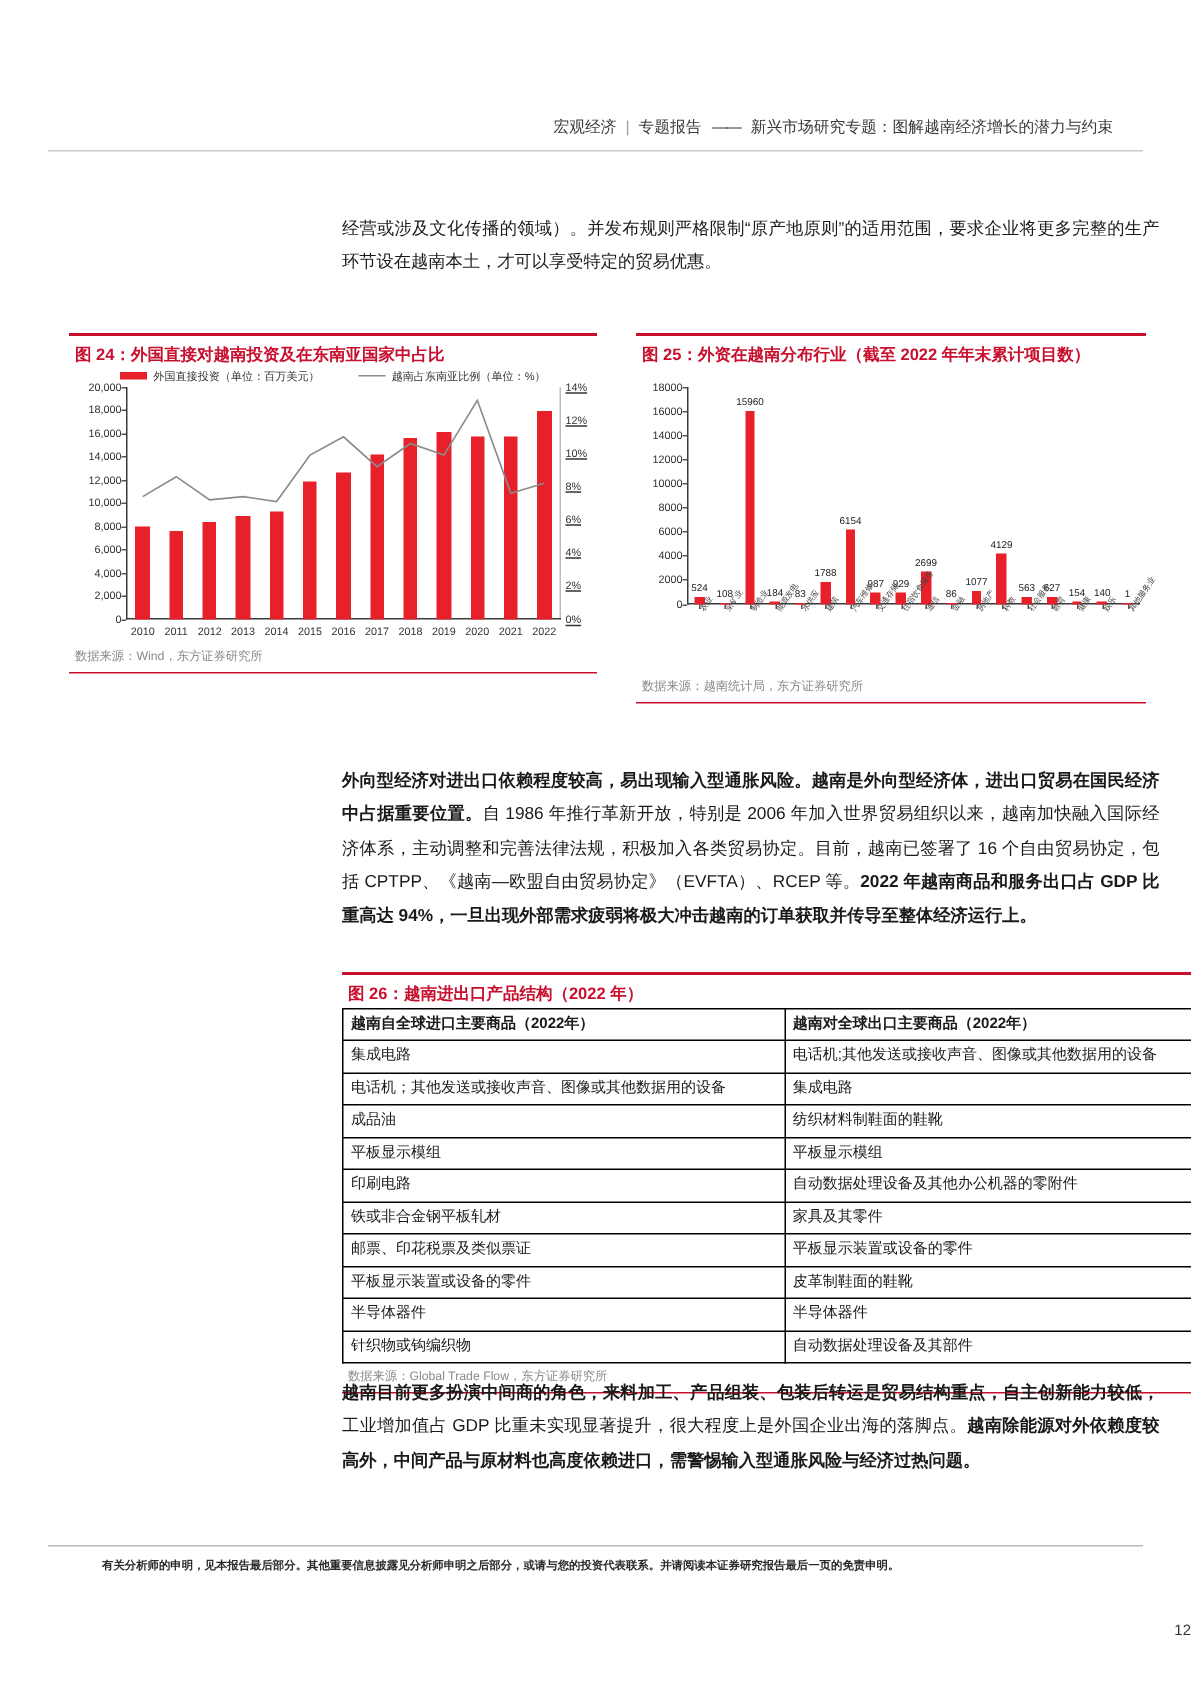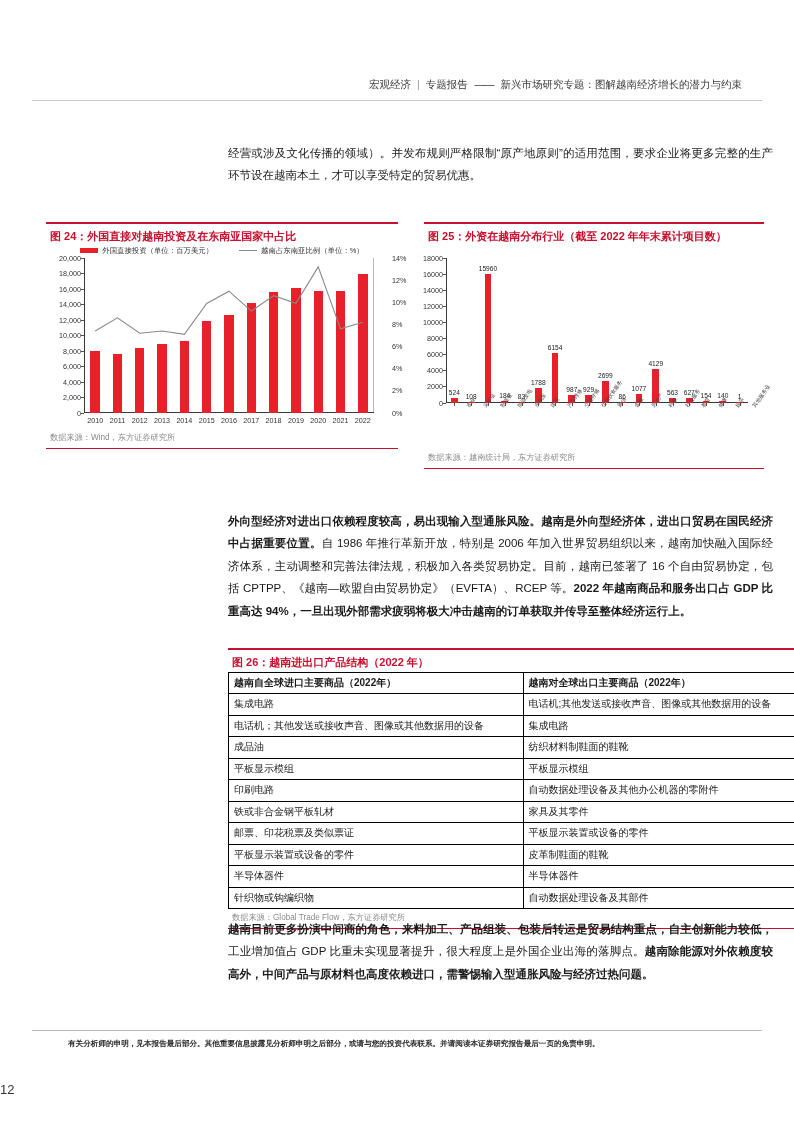--- a/index.html
+++ b/index.html
@@ -53,40 +53,40 @@
   
   .chart { position:relative; }
   .legend { display:flex; justify-content:center; gap:26px; align-items:center; font-size:7.4px; color:#333; margin-bottom:2px; }
   .legend-item { display:flex; align-items:center; gap:4px; white-space:nowrap; }
   .swatch-bar { width:18px; height:5px; background:#e8202a; display:inline-block; }
   .swatch-line { width:18px; height:1.5px; background:#8a8a8a; display:inline-block; }
 
   .plot { position:relative; }
   .ytick { position:absolute; right:100%; margin-right:3px; transform:translateY(-50%);
            font-size:7.2px; color:#333; white-space:nowrap; }
-  .ytick-r { position:absolute; left:100%; margin-left:18px; transform:translateY(-50%);
-           font-size:7.2px; color:#333; white-space:nowrap; }
+  .ytick-r { position:absolute; left:100%; margin-left:3px; transform:translateY(-50%);
+           font-size:7.2px; color:#333; white-space:nowrap;text-decoration:underline; }
   .axis-left, .axis-bottom { position:absolute; background:#3a3a3a; }
   .tickmark { position:absolute; background:#555; }
   .bar { position:absolute; background:#e8202a; bottom:0; }
   .xlab { position:absolute; font-size:7.2px; color:#333; text-align:center; top:3px; transform:translateX(-50%); white-space:nowrap; }
   .xlab-rot { position:absolute; font-size:5.3px; color:#444; white-space:nowrap;
               transform-origin:left top; transform:rotate(-55deg); }
   .dlabel { position:absolute; font-size:6.6px; color:#222; transform:translateX(-50%); white-space:nowrap; }
 
   
   table.t26 { border-collapse:collapse; width:100%; table-layout:fixed; }
   table.t26 td, table.t26 th { border:1px solid #000; padding:3px 5px;
       font-size:10px; line-height:1.45; vertical-align:middle; text-align:left; font-weight:normal; }
   table.t26 th { font-weight:bold; font-size:10px;margin-left:40px; }
 
   
   .footer-rule { position:absolute; left:32px; top:1030px; width:730px; height:1px; background:#b9b9b9; }
   .footer-note { position:absolute; left:68px; top:1038px; width:660px; font-size:7.6px; color:#2b2b2b; font-weight:bold; line-height:1.5; }
-  .page-num { position:absolute; left:0; top:1082px; width:794px; text-align:left; font-size:13px; color:#333; }
+  .page-num { position:absolute; left:0; top:1082px; width:794px; text-align:right; font-size:10px; color:#333; }
 </style>
 </head>
 <body>
 
 <div class="header">
   <div class="header-caption">
     <span>宏观经济</span>
     <span class="sep">|</span>
     <span>专题报告</span>
     <span class="dash">——</span>
@@ -184,21 +184,21 @@
   </div>
   <div class="fig-source">数据来源：Wind，东方证券研究所</div>
   <div class="fig-rule-bot"></div>
 </div>
 
 <div class="fig fig25">
   <div class="fig-rule-top"></div>
   <div class="fig-title">图 25：外资在越南分布行业（截至 2022 年年末累计项目数）</div>
   <div class="fig-body">
     <div class="chart">
-      <div class="plot" id="plot25" style="height:145px;margin:12px 4px 0 22px;">
+      <div class="plot" id="plot25" style="height:145px;margin:12px 4px 0 34px;">
           <div class="axis-left" style="left: 0px; top: 0px; width: 1px; height: 145px;"></div>
           <div class="axis-bottom" style="left: 0px; bottom: 0px; width: 302px; height: 1px;"></div>
           <div class="ytick" style="top: 0px;">18000</div>
           <div class="tickmark" style="left: -3px; width: 3px; height: 1px; top: 0px;"></div>
           <div class="ytick" style="top: 16.1111px;">16000</div>
           <div class="tickmark" style="left: -3px; width: 3px; height: 1px; top: 16.1111px;"></div>
           <div class="ytick" style="top: 32.2222px;">14000</div>
           <div class="tickmark" style="left: -3px; width: 3px; height: 1px; top: 32.2222px;"></div>
           <div class="ytick" style="top: 48.3333px;">12000</div>
           <div class="tickmark" style="left: -3px; width: 3px; height: 1px; top: 48.3333px;"></div>

